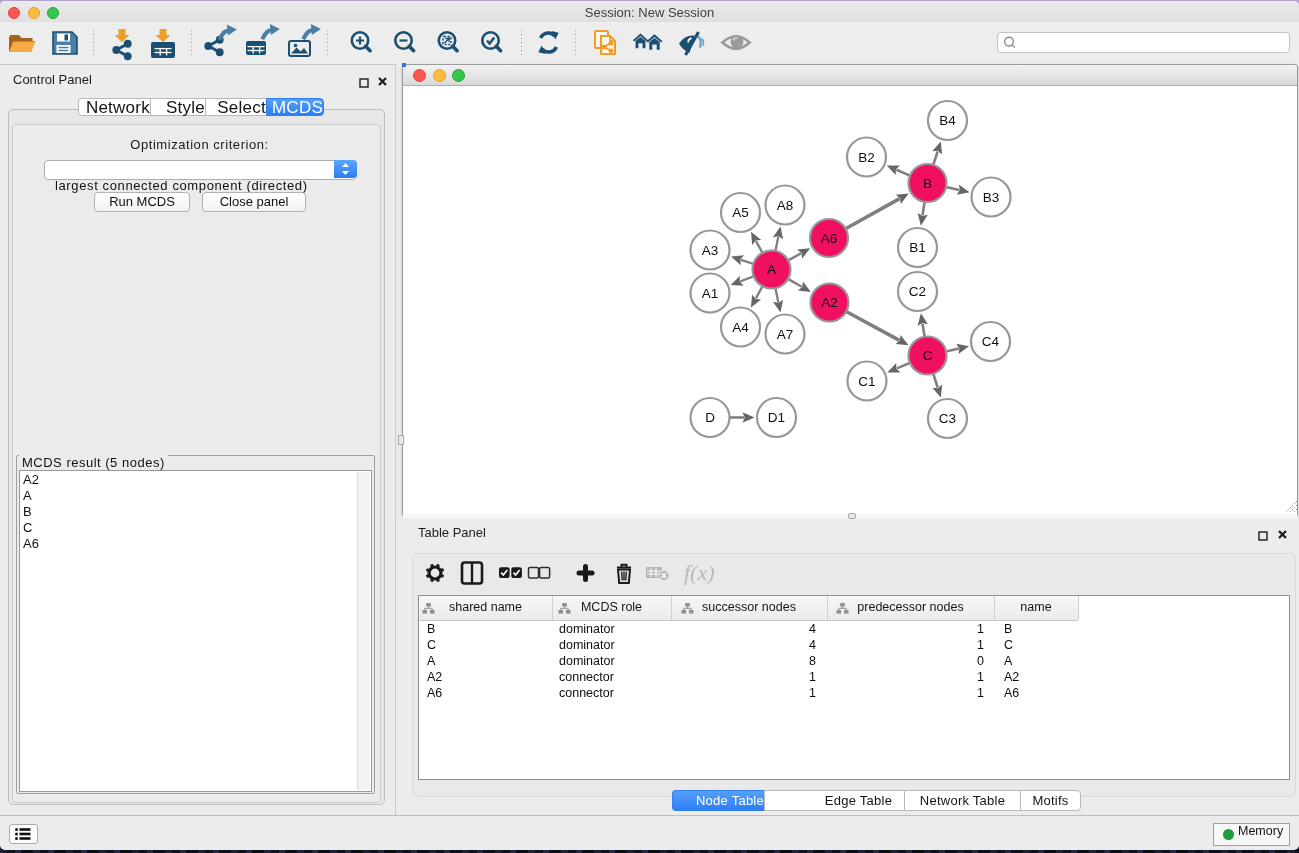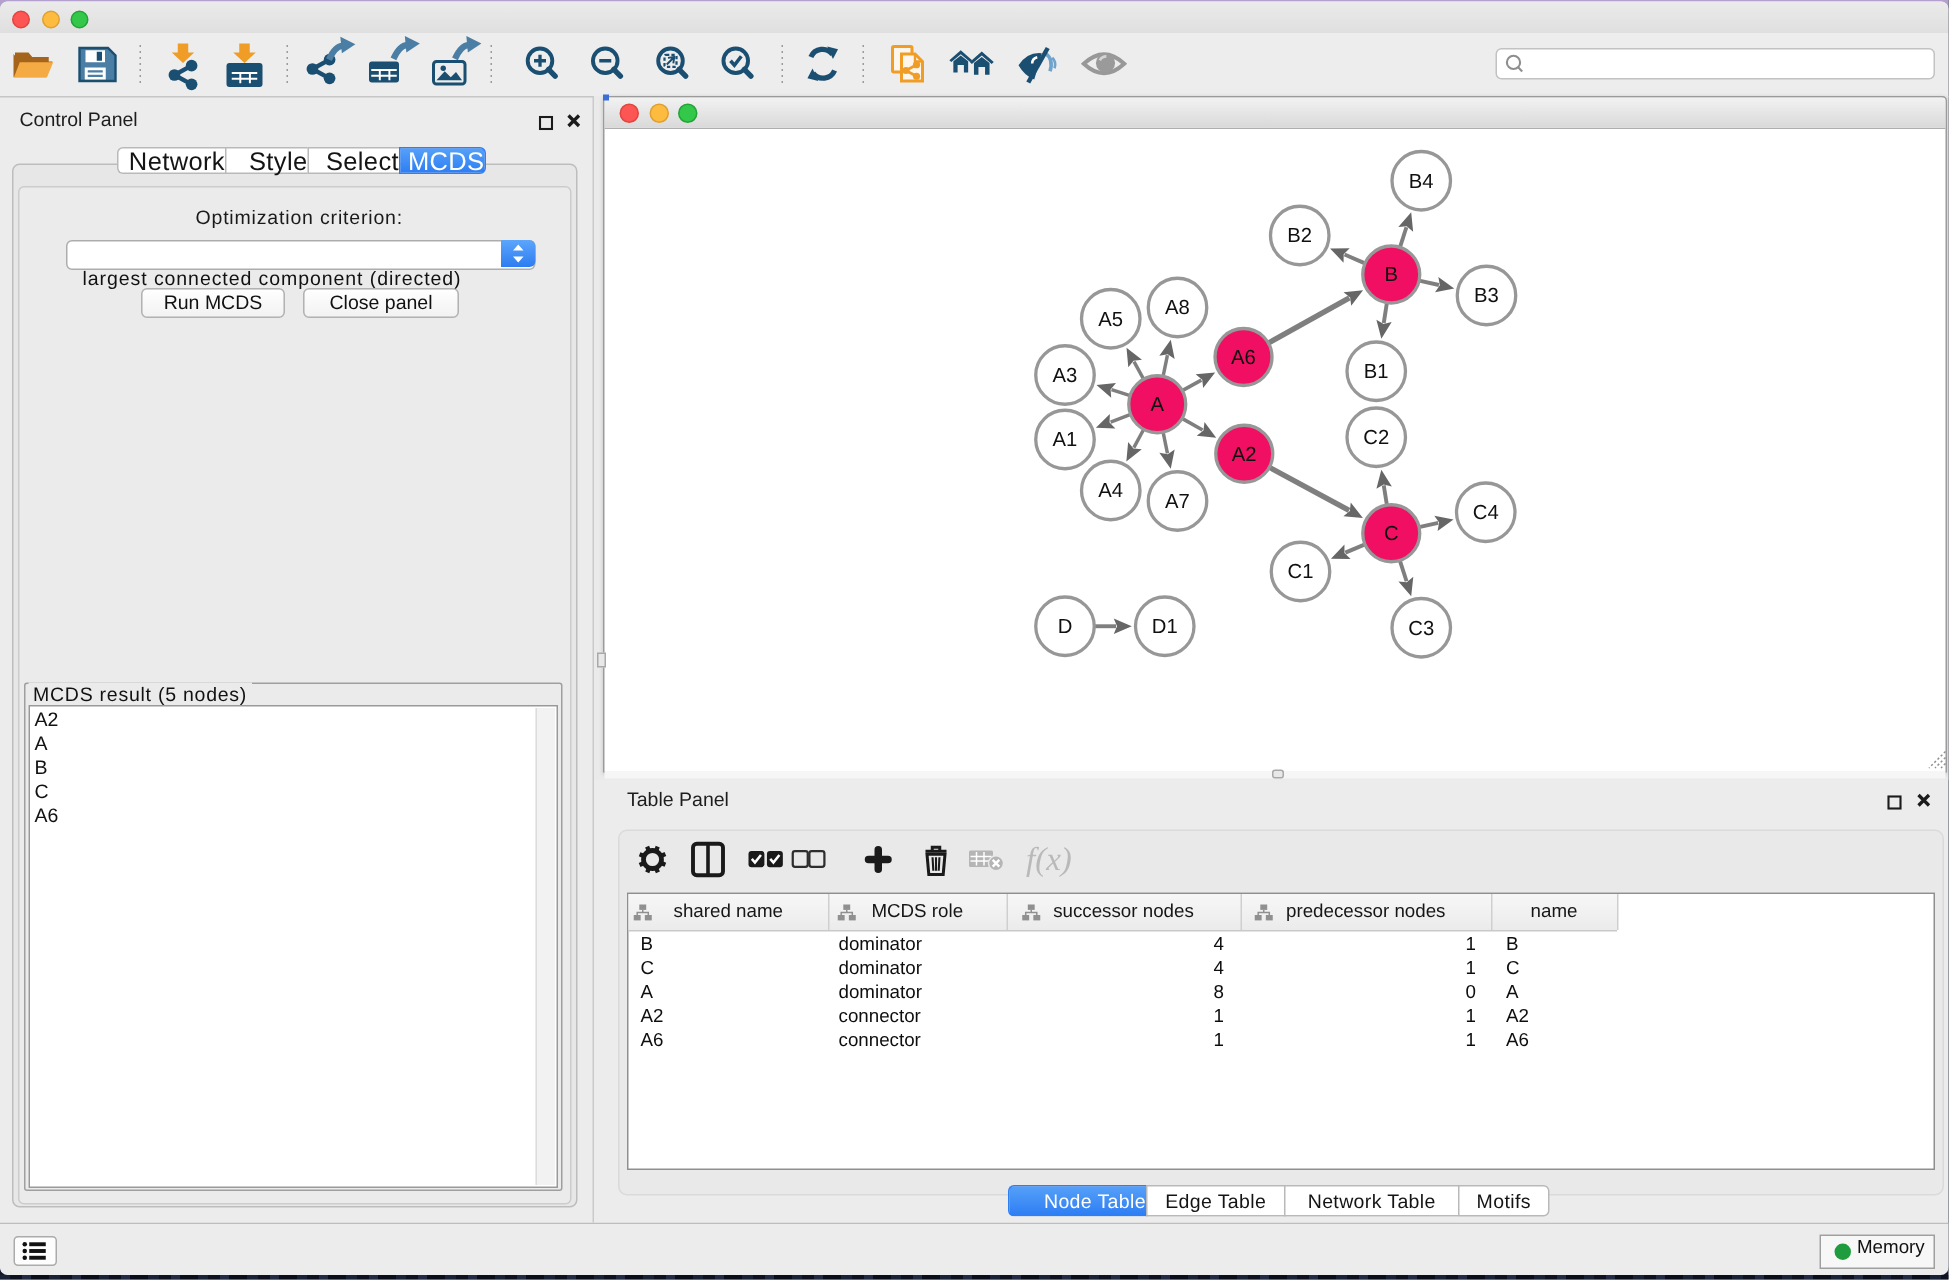--- a/index.html
+++ b/index.html
@@ -60,20 +60,21 @@
 #deskbottom{left:0;top:850px;width:1299px;height:3px;background:repeating-linear-gradient(90deg,#1a2238 0 7px,#0d1120 7px 15px,#232b44 15px 21px,#0a0e1a 21px 33px);}
 </style>
 </head>
 <body>
 <div class="abs" id="topline"></div>
 <div class="abs" id="mainwin"></div>
 <div class="abs" id="titlebar">
   <div class="abs tl r" style="left:8px;"></div>
   <div class="abs tl y" style="left:28px;"></div>
   <div class="abs tl g" style="left:47px;"></div>
+  <div class="abs" id="wtitle">Session: New Session</div>
 </div>
 <div class="abs" id="toolbar">
 <svg class="abs" style="left:0;top:0;" width="1299" height="42" viewBox="0 0 1299 42">
 <path d="M 10 13 h9 l2.5,3 h11 v4 h-22.5 z" fill="#a5641b"></path>
 <path d="M 9 14 v15.5 h22 l4,-10.5 h-21.5 z" fill="#a5641b"></path>
 <path d="M 13.2 19.5 h22.3 l-4.2,10 h-22 z" fill="#f5ab44"></path>
 <path d="M 53 10 h19 l5,5 v17 h-24 z" fill="#4b7ea4" stroke="#1b4f72" stroke-width="1.6"></path>
 <rect x="57" y="11.5" width="13" height="8" fill="#fff"></rect>
 <rect x="64.5" y="12.5" width="3.5" height="6" fill="#1b4f72"></rect>
 <rect x="56.5" y="23" width="14" height="8" fill="#fff"></rect>
@@ -404,21 +405,21 @@
 <div class="abs trow" style="left:0;top:90px;width:870px;">
       <div class="abs" style="left:8px;">A6</div>
       <div class="abs" style="left:140px;">connector</div>
       <div class="abs" style="left:300px;width:97px;text-align:right;">1</div>
       <div class="abs" style="left:468px;width:97px;text-align:right;">1</div>
       <div class="abs" style="left:585px;">A6</div>
     </div>
 </div>
 <div class="abs tabs" id="tp-tabs">
   <div class="ttab" style="width:91px;border-radius:4px 0 0 4px;background:linear-gradient(#55a0f8,#2e7ef4);color:#fff;border-color:#2e7ef4;text-align:right;">Node Table</div>
-  <div class="ttab" style="width:91px;">Edge Table</div>
+  <div class="ttab" style="width:91px;padding-left:48px;">Edge Table</div>
   <div class="ttab" style="width:115px;">Network Table</div>
   <div class="ttab" style="width:59px;border-right:1px solid #b9b9b9;border-radius:0 4px 4px 0;">Motifs</div>
 </div>
 <div class="abs" id="statusbar"></div>
 <div class="abs" id="listbtn"><svg width="27" height="18" viewBox="0 0 27 18">
       <g fill="#111">
         <rect x="9.5" y="3.2" width="11" height="2.6"></rect>
         <rect x="9.5" y="7.7" width="11" height="2.6"></rect>
         <rect x="9.5" y="12.2" width="11" height="2.6"></rect>
         <circle cx="6.5" cy="4.5" r="1.5"></circle>

